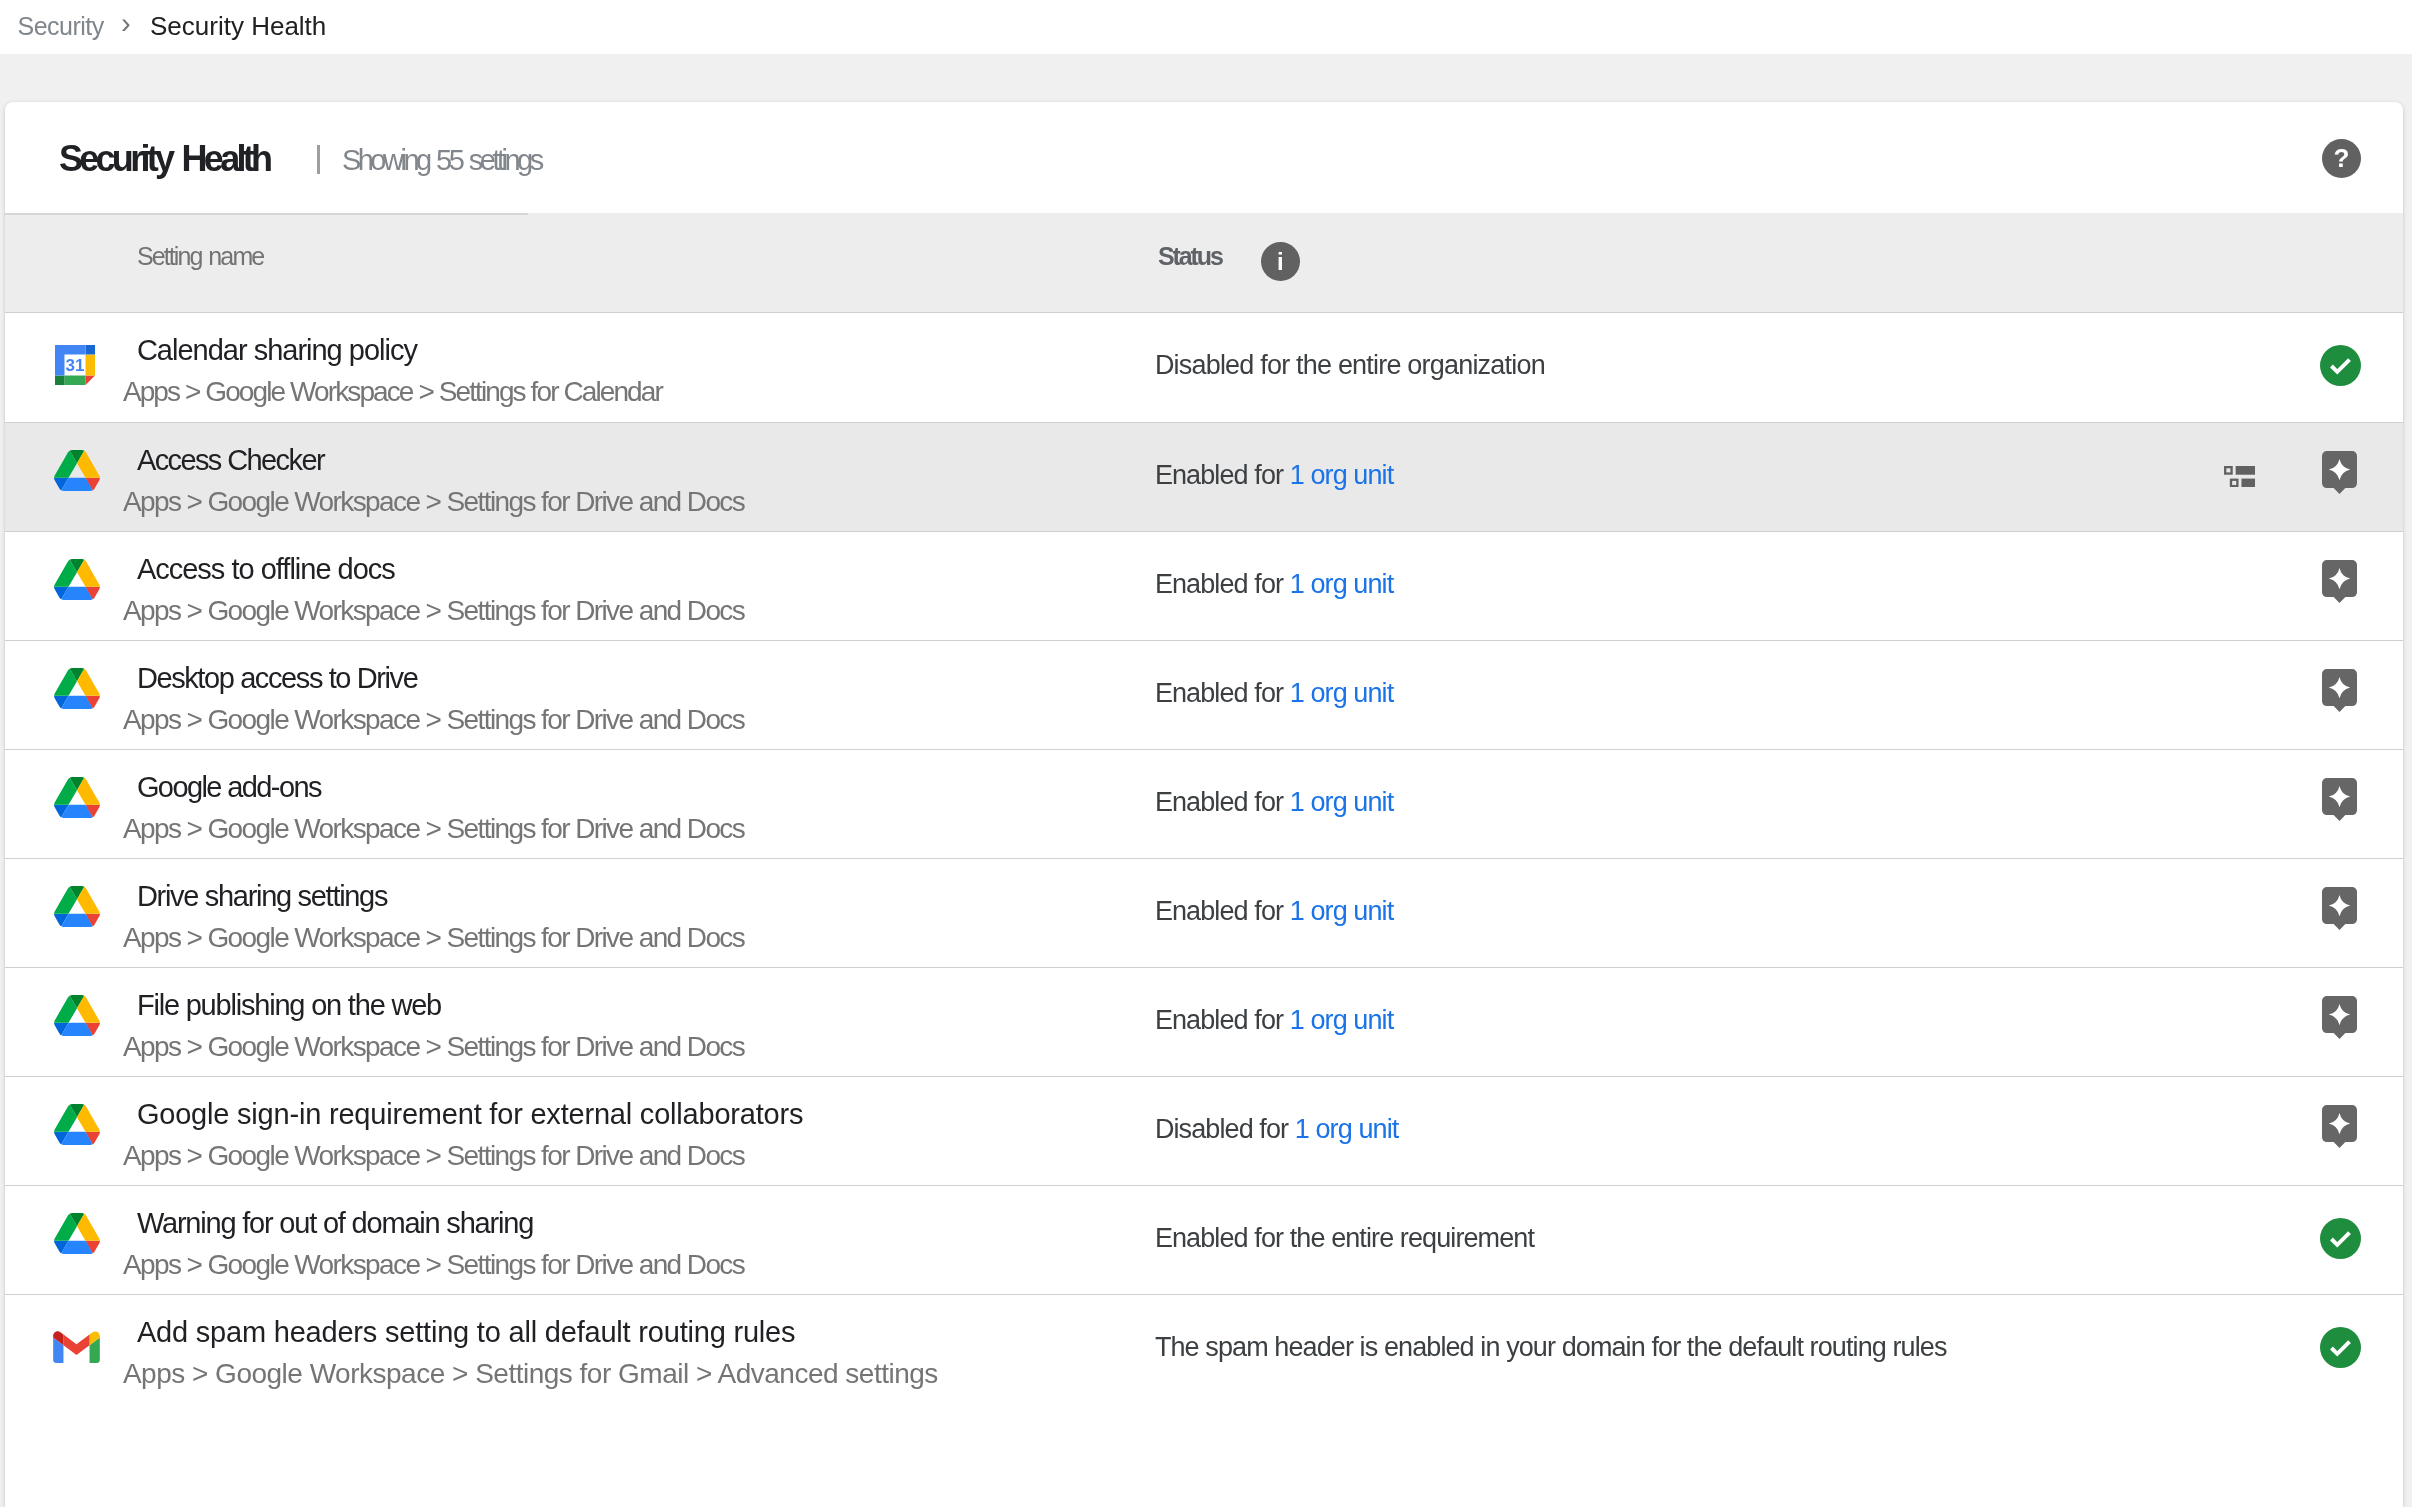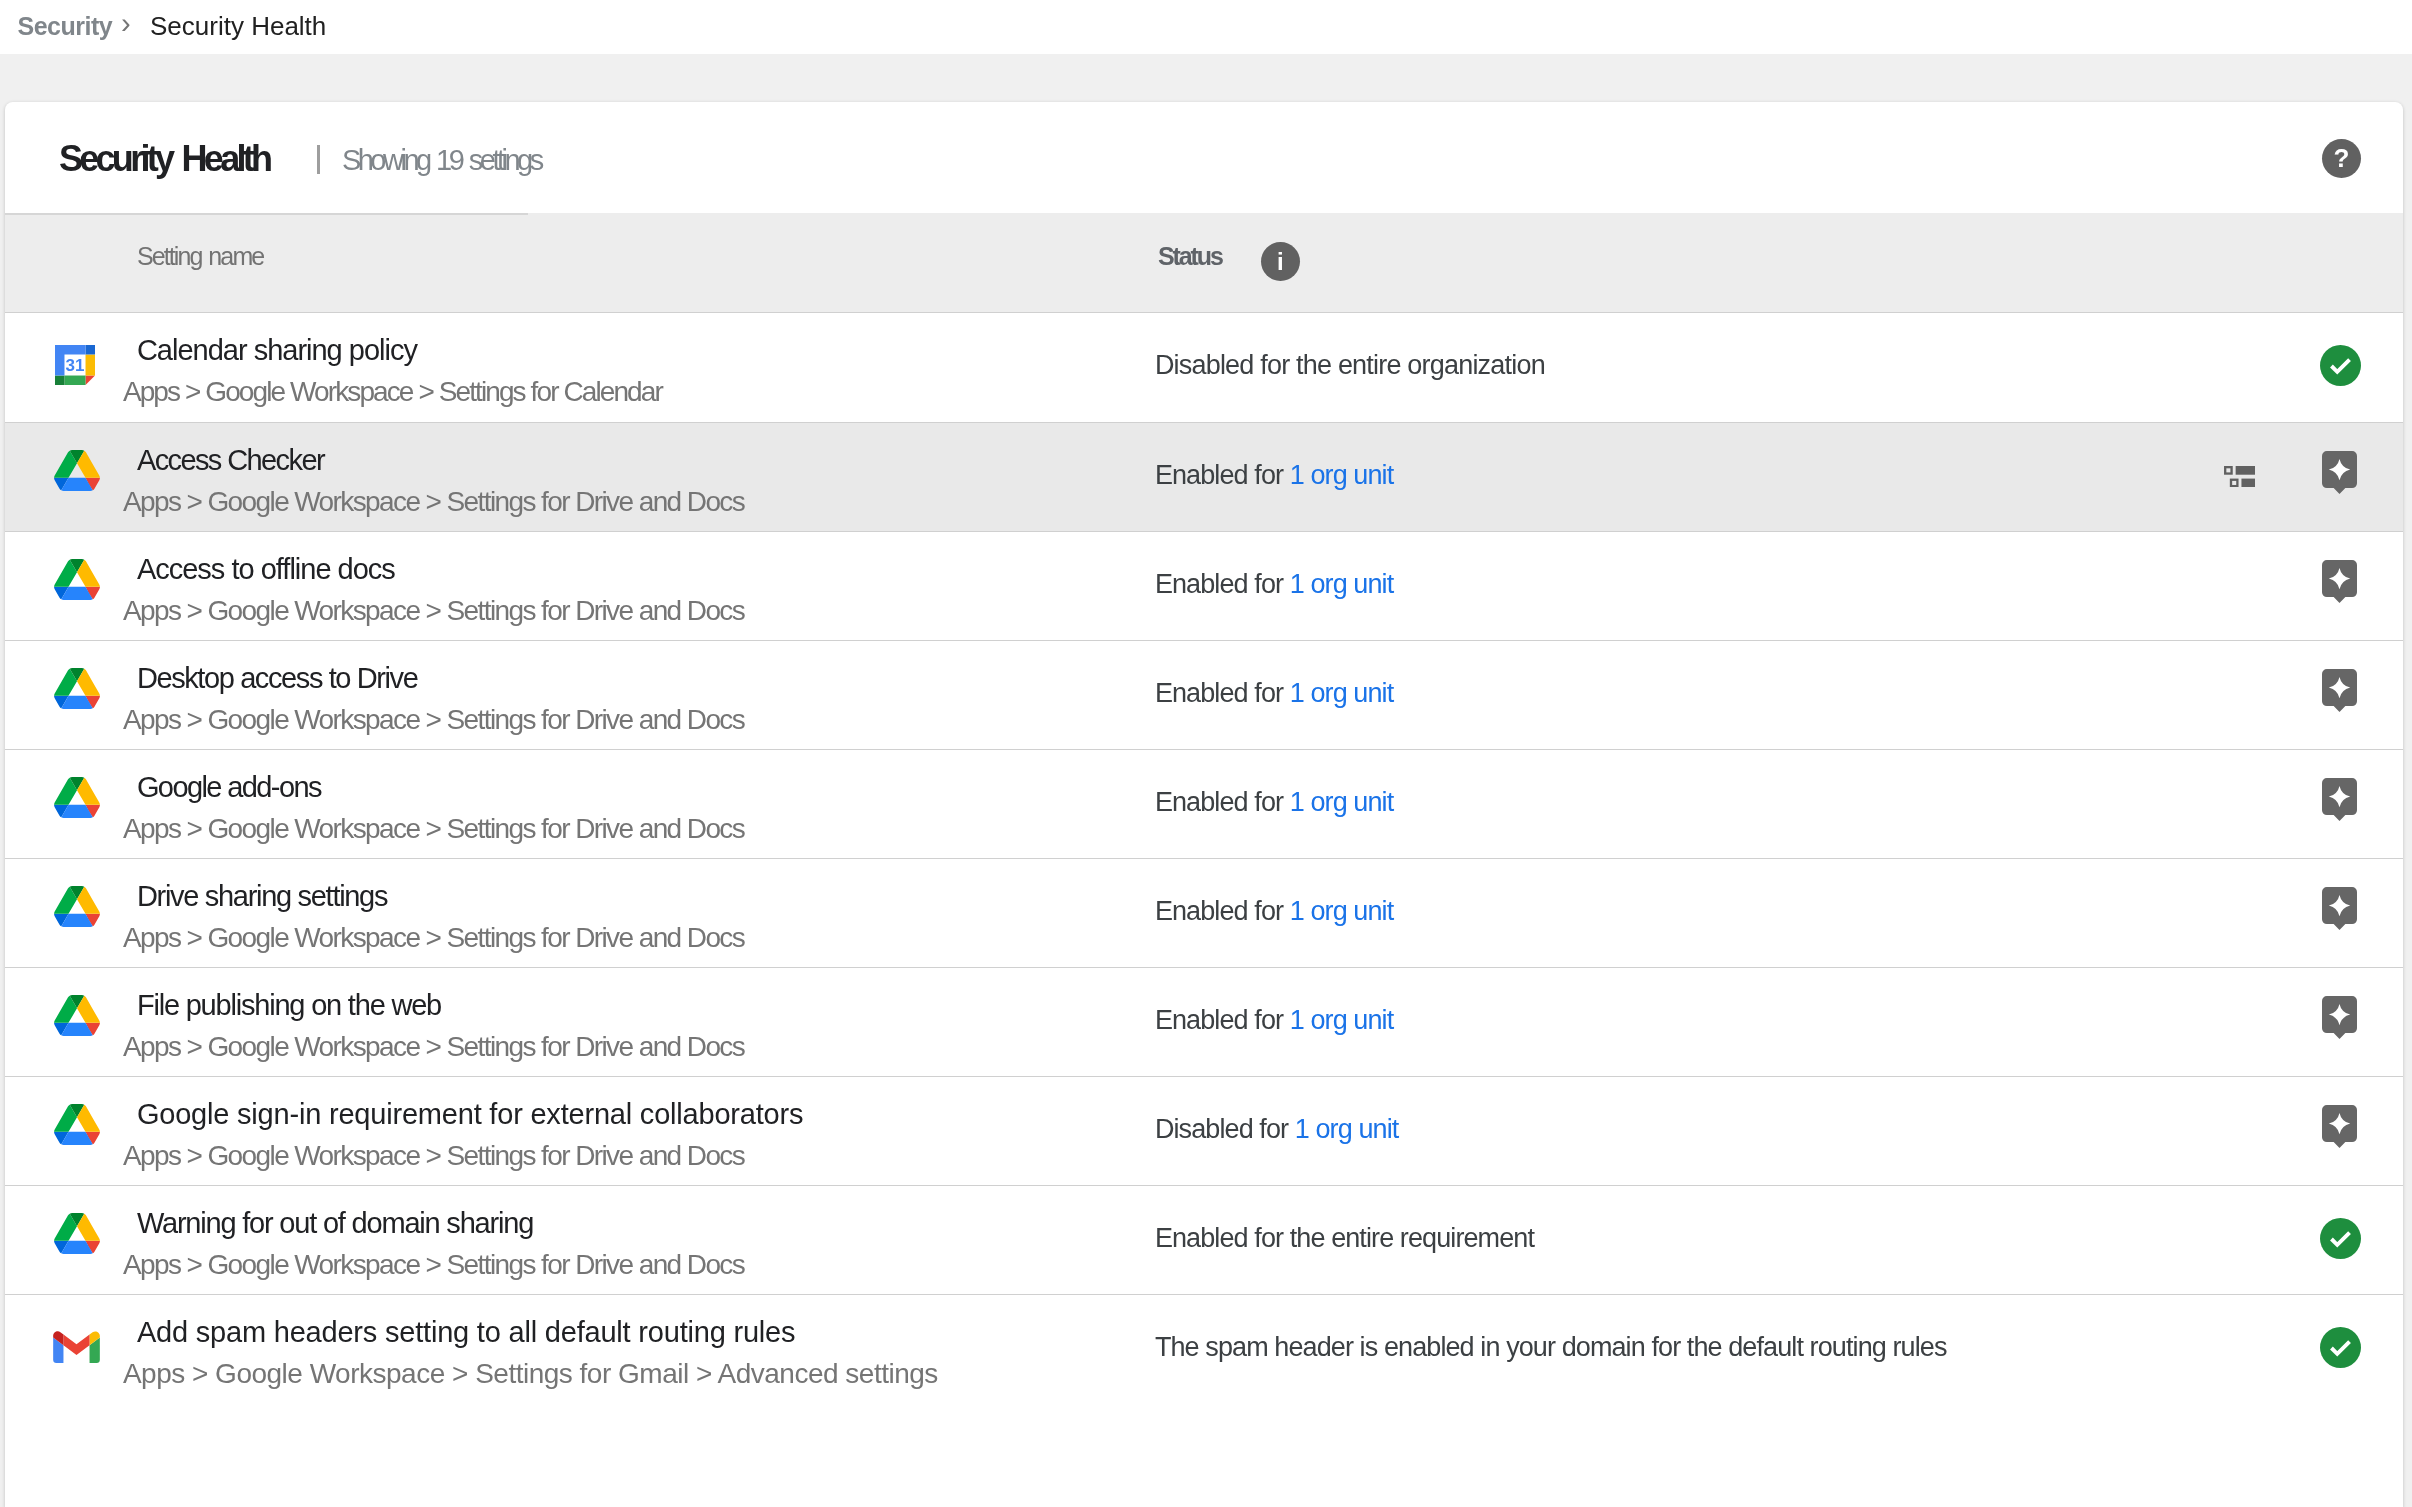--- a/index.html
+++ b/index.html
@@ -1,16 +1,16 @@
 <!DOCTYPE html>
 <html><head><meta charset="utf-8"><style>
 * { margin:0; padding:0; box-sizing:border-box; }
 html,body { width:2412px; height:1508px; background:#f0f0f0; font-family:"Liberation Sans", sans-serif; overflow:hidden; }
 .topbar { height:54px; background:#fff; position:relative; }
-.topbar .bc1 { position:absolute; left:17.5px; top:11.6px; font-size:25px; letter-spacing:-0.5px; color:#80868b;font-weight:bold; }
+.topbar .bc1 { position:absolute; left:17.5px; top:11.6px; font-size:25px; letter-spacing:-0.5px; color:#80868b; }
 .topbar .chev { position:absolute; left:121px; top:6.8px; font-size:29px; color:#757575; }
 .topbar .bc2 { position:absolute; left:150px; top:10.7px; font-size:26px; color:#212121; }
 .card { position:absolute; left:4.9px; top:102px; width:2398px; height:1406px; background:#fff; border-radius:7.8px 7.8px 0 0; box-shadow:0 1px 3.9px rgba(0,0,0,0.2); }
 .chead { height:111px; position:relative; }
 .chead .h1 { position:absolute; left:54px; top:36px; font-size:36px; font-weight:bold; letter-spacing:-3.7px; word-spacing:3.9px; color:#202124; }
 .chead .sep { position:absolute; left:312px; top:43px; width:2.9px; height:29px; background:#9e9e9e; }
 .chead .showing { position:absolute; left:337px; top:42px; font-size:29px; letter-spacing:-3.5px; word-spacing:2.9px; color:#80868b; }
 .help { position:absolute; right:42px; top:37px; width:39px; height:39px; border-radius:50%; background:#616161; color:#fff; font-size:26px; font-weight:bold; text-align:center; line-height:39px; }
 .fsec { background:#ededed; }
 .frow { height:121px; position:relative; }
@@ -36,21 +36,21 @@
 <body>
 <div class="topbar">
     <span class="bc1">Security</span>
     <span class="chev">›</span>
     <span class="bc2">Security Health</span>
   </div>
 <div class="card">
 <div class="chead">
       <span class="h1">Security Health</span>
       <span class="sep"></span>
-      <span class="showing">Showing 19 settings</span>
+      <span class="showing">Showing 55 settings</span>
 <div class="help">?</div>
     </div>
 <div class="fsec">
 <div class="fdiv"></div>
 <div class="labels">
         <span class="l1">Setting name</span>
         <span class="l2">Status</span>
 <div class="info">i</div>
       </div>
 </div>

